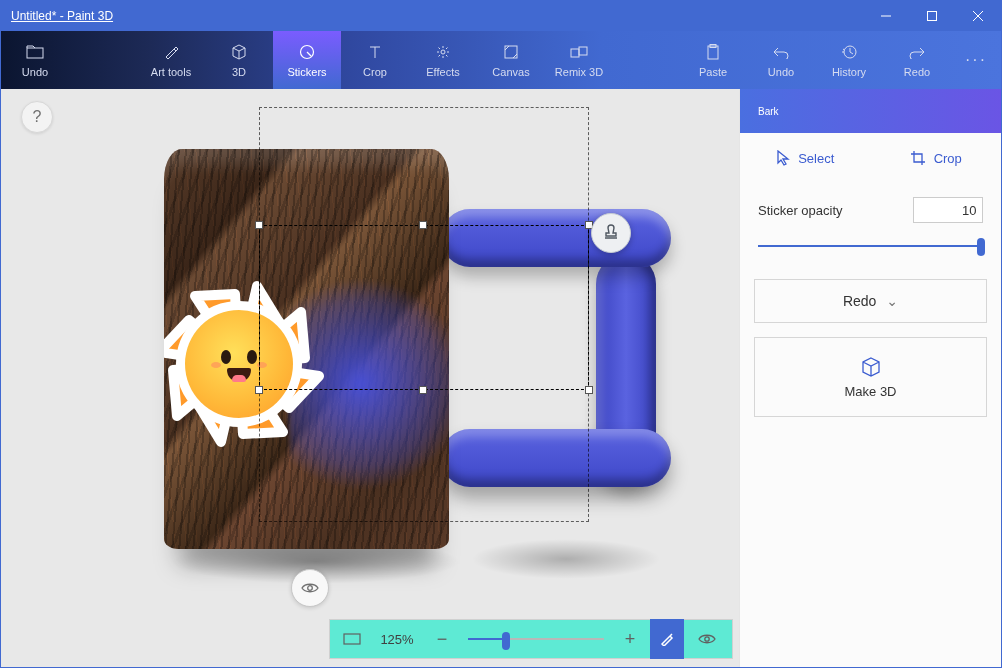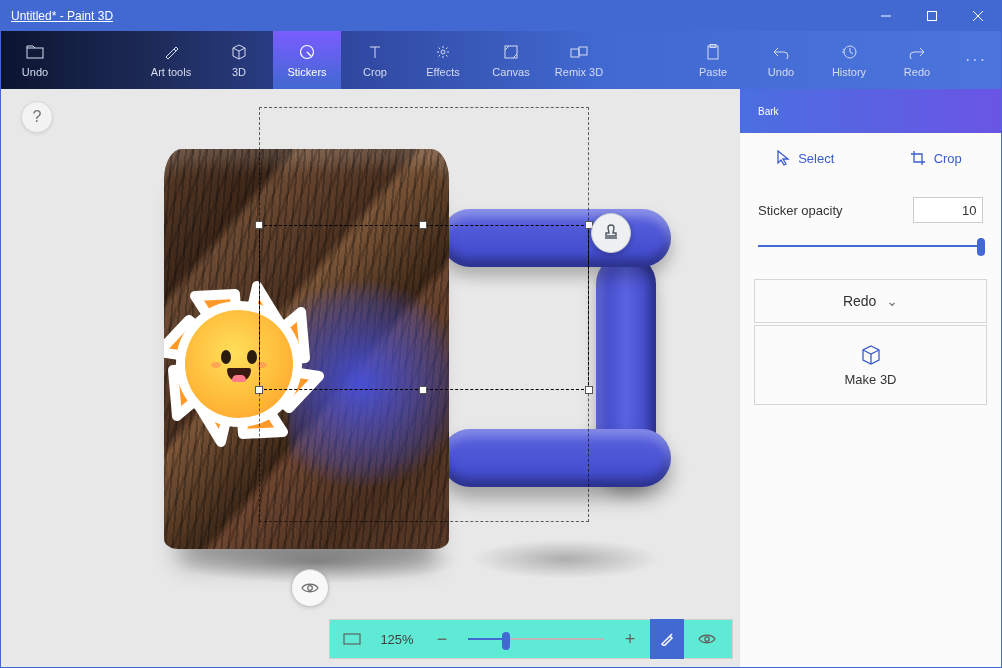--- a/index.html
+++ b/index.html
@@ -77,21 +77,21 @@
   .panel-tools { display:flex; height:50px; }
   .panel-tools .ptool{ flex:1; display:flex; gap:8px; align-items:center; justify-content:center; font-size:13px; color:#3a5bd0;}
   .panel-section { padding: 14px 18px 4px; }
   .opacity-row { display:flex; align-items:center; justify-content:space-between; font-size:13px; color:#333;}
   .opacity-row input{ width:70px; height:26px; border:1px solid #ccc; text-align:right; padding-right:6px; font-size:13px; color:#333;padding-left:48px;}
   .op-slider { position:relative; height:22px; margin-top:12px;}
   .op-slider .track{position:absolute; left:0; right:0; top:10px; height:2px; background:#4169d1;}
   .op-slider .thumb{position:absolute; right:-2px; top:3px; width:8px; height:18px; background:#4169d1; border-radius:4px;}
   .big-btn { margin: 18px 14px 0; height:44px; border:1px solid #d6d6d6; background:#fbfbfb; display:flex; align-items:center; justify-content:center; gap:10px; font-size:14px; color:#333;}
   .big-btn .chev{color:#777;}
-  .make3d-btn { margin: 2px 14px 0; height:80px; border:1px solid #d6d6d6; background:#fbfbfb; display:flex; flex-direction:column; align-items:center; justify-content:center; gap:6px; font-size:13px; color:#333;}
+  .make3d-btn { margin: 14px 14px 0; height:80px; border:1px solid #d6d6d6; background:#fbfbfb; display:flex; flex-direction:column; align-items:center; justify-content:center; gap:6px; font-size:13px; color:#333;}
 </style>
 </head>
 <body>
 
 <div class="titlebar">
   <div class="title">Untitled* - Paint 3D</div>
   <div class="win-btn">
       <svg width="10" height="10">
         <line x1="0" y1="5" x2="10" y2="5" stroke-width="1"></line>
       </svg>

